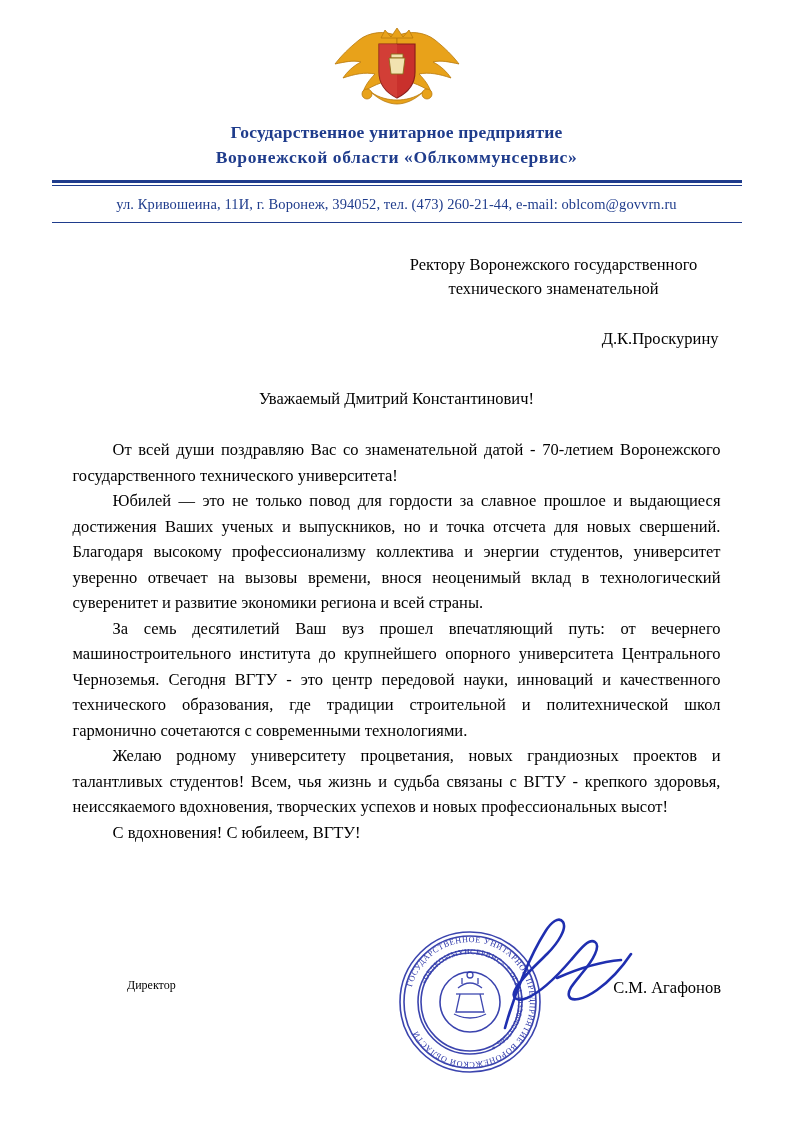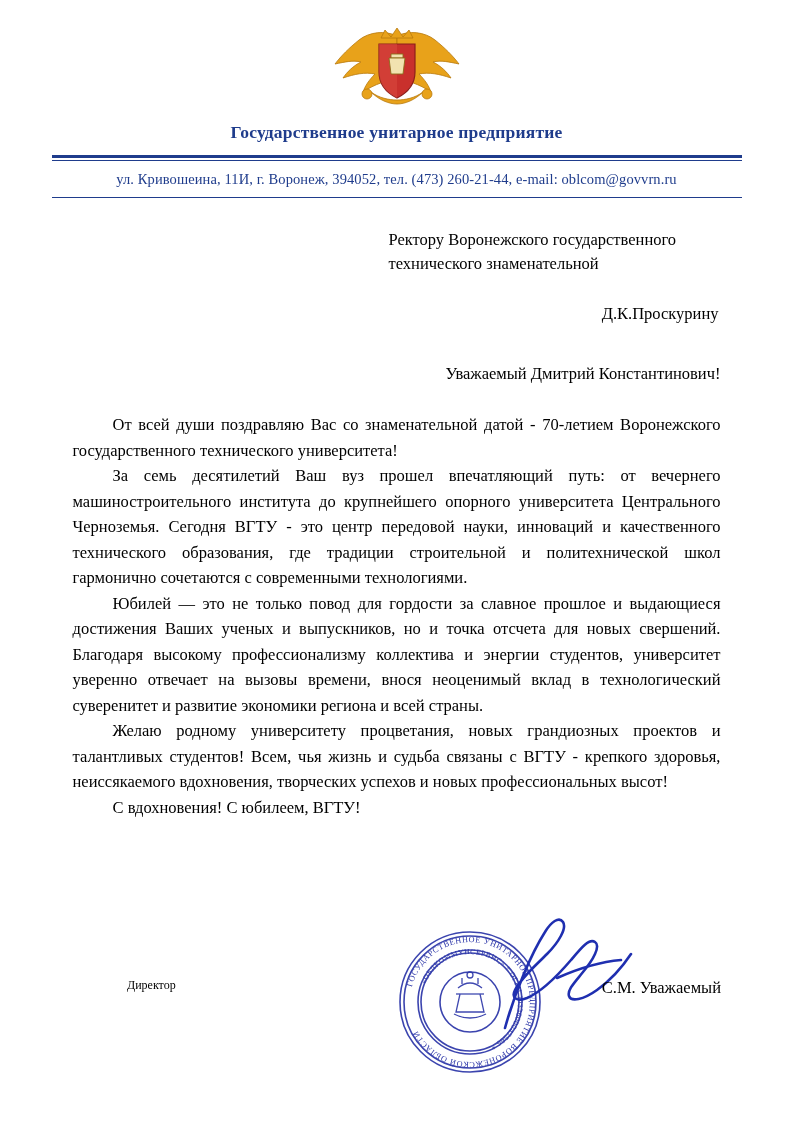--- a/index.html
+++ b/index.html
@@ -79,33 +79,34 @@
   .content {
     margin: 0 auto;
     width: 648px;
     padding-top: 30px;
     font-size: 16.5px;
     line-height: 25.5px;
   }
 
   .addressee {
     margin-left: 300px;
+    text-align: center;
     width: 330px;
     margin-left: 316px;
     line-height: 24px;
   }
   .addressee-name {
     text-align: right;
     width: 330px;
     margin-left: 316px;
     margin-top: 25px;
   }
 
   .salutation {
-    text-align: right;
+    text-align: center;
     margin-top: 34px;
   }
 
   .para {
     text-align: justify;
     text-indent: 40px;
     margin-top: 0;
     margin-bottom: 0;
   }
   .para.first {
@@ -179,20 +180,21 @@
         <g fill="#e8a21a" stroke="#b8780d" stroke-width="0.8">
           <path d="M40 64 C48 72 58 76 66 76 C74 76 84 72 92 64 C84 70 74 72 66 72 C58 72 48 70 40 64 Z"></path>
           <circle cx="36" cy="66" r="5"></circle>
           <circle cx="96" cy="66" r="5"></circle>
         </g>
       </svg>
     </div>
 
     <div class="org-title">
       <div>Государственное унитарное предприятие</div>
+      <div class="line2">Воронежской области «Облкоммунсервис»</div>
     </div>
 
     <div class="rule-group">
       <div class="rule-thick"></div>
       <div class="rule-thin"></div>
     </div>
 
     <div class="contacts">ул. Кривошеина, 11И, г. Воронеж, 394052, тел. (473) 260-21-44, e-mail: oblcom@govvrn.ru</div>
 
     <div class="rule-bottom"></div>
@@ -203,22 +205,22 @@
     <div class="addressee">
       <div>Ректору Воронежского государственного</div>
       <div>технического знаменательной</div>
     </div>
 
     <div class="addressee-name">Д.К.Проскурину</div>
 
     <div class="salutation">Уважаемый Дмитрий Константинович!</div>
 
     <p class="para first">От всей души поздравляю Вас со знаменательной датой - 70-летием Воронежского государственного технического университета!</p>
+    <p class="para">Юбилей — это не только повод для гордости за славное прошлое и выдающиеся достижения Ваших ученых и выпускников, но и точка отсчета для новых свершений. Благодаря высокому профессионализму коллектива и энергии студентов, университет уверенно отвечает на вызовы времени, внося неоценимый вклад в технологический суверенитет и развитие экономики региона и всей страны.</p>
     <p class="para">За семь десятилетий Ваш вуз прошел впечатляющий путь: от вечернего машиностроительного института до крупнейшего опорного университета Центрального Черноземья. Сегодня ВГТУ - это центр передовой науки, инноваций и качественного технического образования, где традиции строительной и политехнической школ гармонично сочетаются с современными технологиями.</p>
-    <p class="para">Юбилей — это не только повод для гордости за славное прошлое и выдающиеся достижения Ваших ученых и выпускников, но и точка отсчета для новых свершений. Благодаря высокому профессионализму коллектива и энергии студентов, университет уверенно отвечает на вызовы времени, внося неоценимый вклад в технологический суверенитет и развитие экономики региона и всей страны.</p>
     <p class="para">Желаю родному университету процветания, новых грандиозных проектов и талантливых студентов! Всем, чья жизнь и судьба связаны с ВГТУ - крепкого здоровья, неиссякаемого вдохновения, творческих успехов и новых профессиональных высот!</p>
     <p class="para">С вдохновения! С юбилеем, ВГТУ!</p>
   </div>
 
   <div class="stamp">
     <svg width="148" height="148" viewBox="0 0 148 148" xmlns="http://www.w3.org/2000/svg">
       <defs>
         <path id="arcOuter" d="M 74,74 m -60,0 a 60,60 0 1,1 120,0 a 60,60 0 1,1 -120,0"></path>
         <path id="arcInner" d="M 74,74 m -48,0 a 48,48 0 1,1 96,0 a 48,48 0 1,1 -96,0"></path>
       </defs>
@@ -251,16 +253,16 @@
     <svg width="150" height="130" viewBox="0 0 150 130" xmlns="http://www.w3.org/2000/svg">
       <g fill="none" stroke="#1f2fb0" stroke-width="2.6" stroke-linecap="round">
         <path d="M8 120 C18 84 34 46 48 24 C54 14 62 8 66 14 C70 20 62 34 50 46 C38 58 24 70 18 82 C14 90 20 94 30 90 C44 84 62 66 74 52 C84 40 92 30 98 34 C104 38 96 52 86 64 C78 74 70 82 72 88 C74 94 86 92 100 82 C114 72 126 58 134 46"></path>
         <path d="M60 70 C78 62 100 54 124 52"></path>
       </g>
     </svg>
   </div>
 
   <div class="signature-row">
     <div class="sign-title">Директор</div>
-    <div class="sign-name">С.М. Уважаемый</div>
+    <div class="sign-name">С.М. Агафонов</div>
   </div>
 
 </div>
 
 </body></html>

